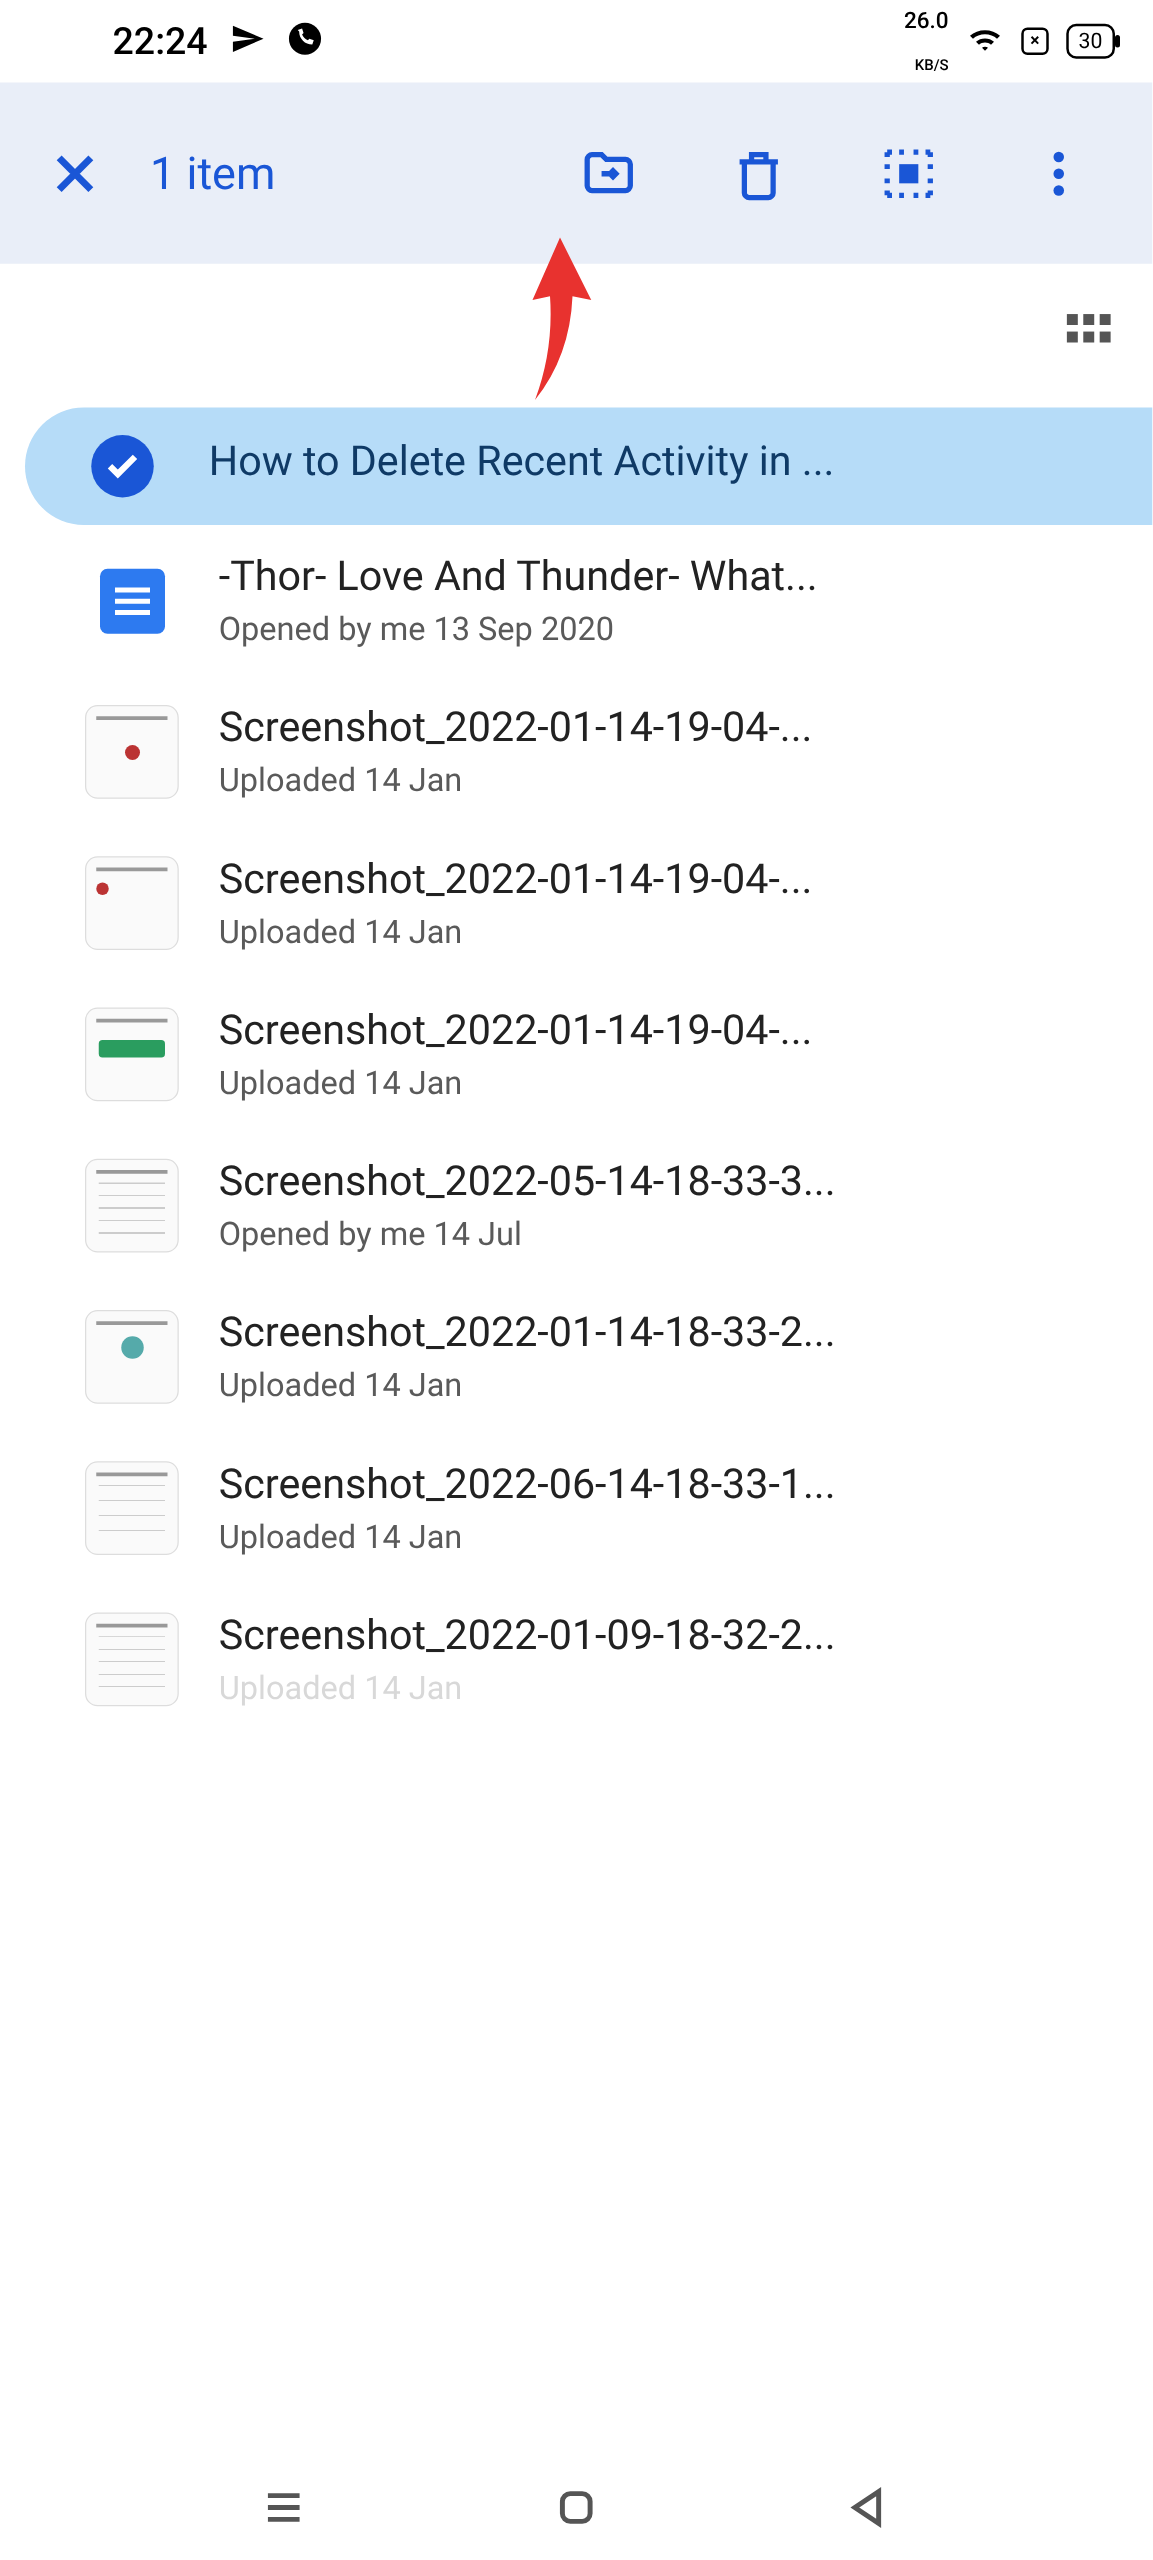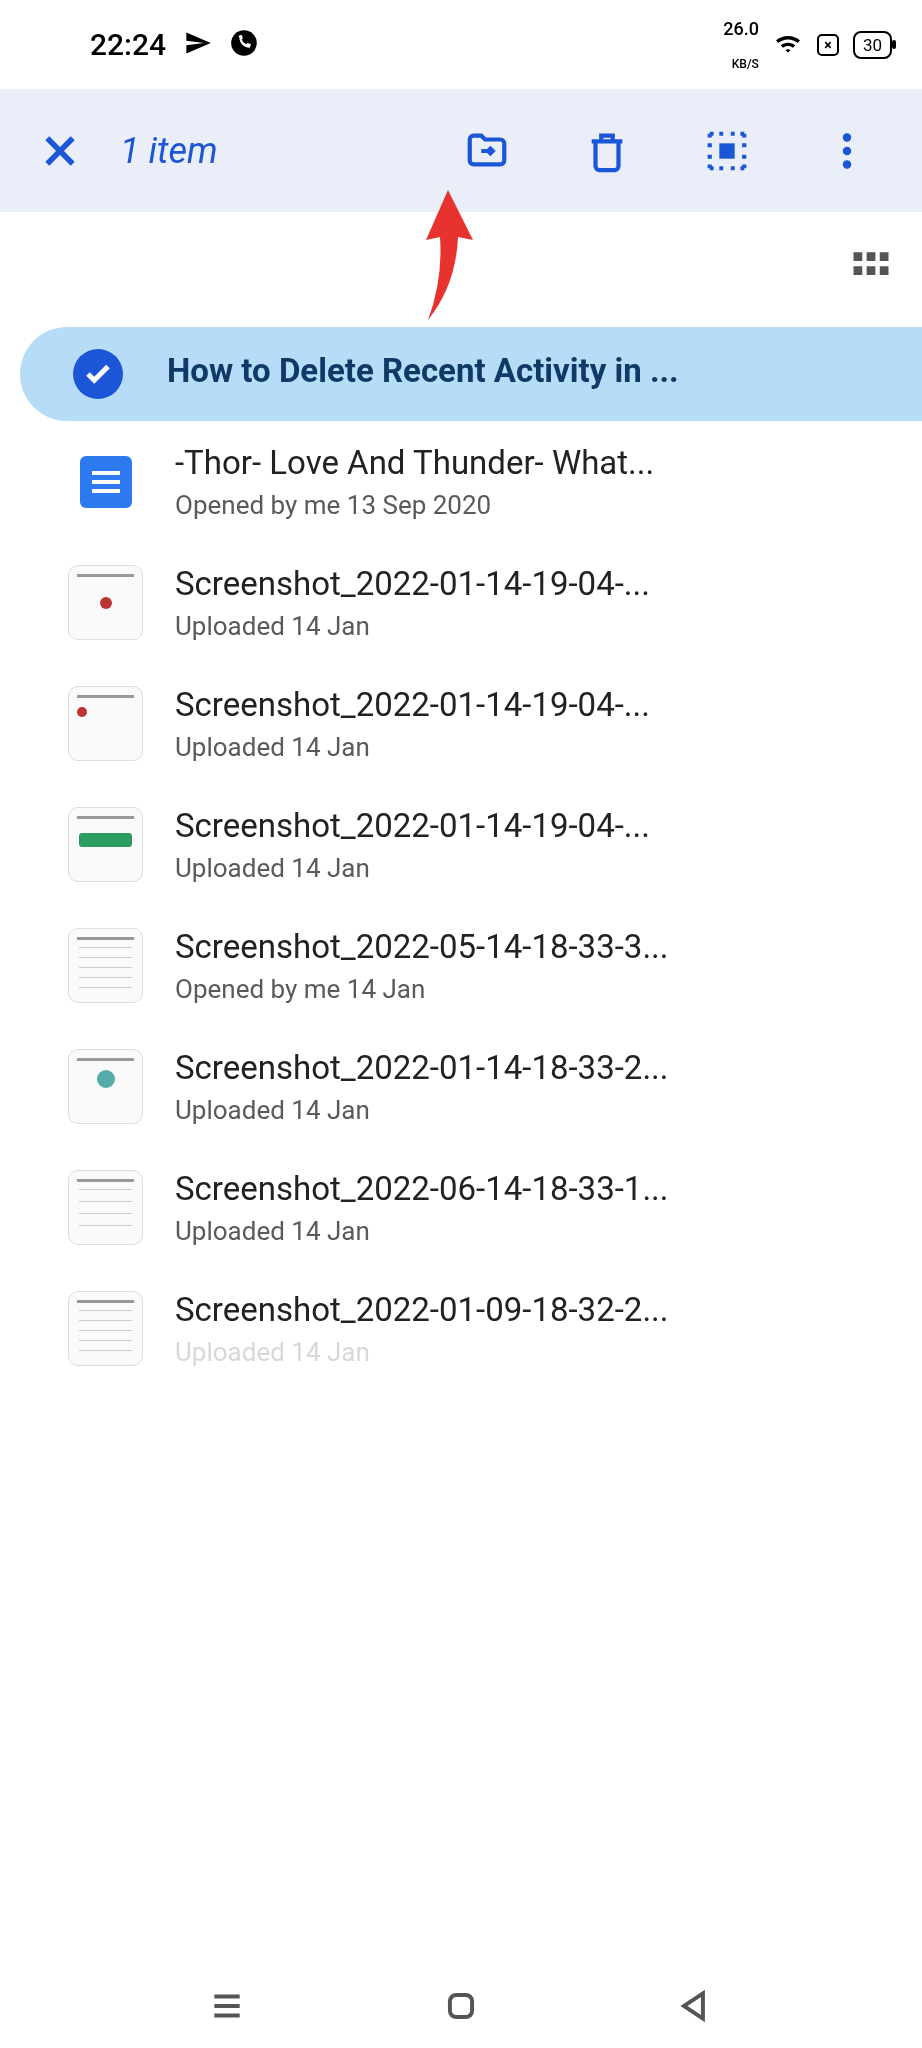--- a/index.html
+++ b/index.html
@@ -1,30 +1,30 @@
 <!DOCTYPE html>
 <html><head>
 <meta charset="utf-8">
 <style>
   * { box-sizing: border-box; margin: 0; padding: 0; }
   html, body { width: 922px; height: 2048px; background: #fff; font-family: Roboto, Arial, sans-serif; overflow: hidden; }
   
   
-  .status-bar { height: 89px; display: flex; align-items: center; justify-content: space-between; padding: 0 30px 0 90px; }
+  .status-bar { height: 66px; display: flex; align-items: center; justify-content: space-between; padding: 0 30px 0 90px; }
   .status-left { display: flex; align-items: center; gap: 18px; }
   .status-time { font-size: 30px; font-weight: 500; }
   .status-right { display: flex; align-items: center; gap: 14px; }
   .net-speed { font-size: 18px; line-height: 1; text-align: right; font-weight: 500;}
   .net-kbps { font-size: 12px; margin-top: 20px; }
   .battery-box { border: 2.5px solid #000; border-radius: 8px; padding: 2px 8px; font-size: 17px; position: relative; }
   .battery-box::after { content:''; position:absolute; right:-6px; top:30%; width:4px; height:40%; background:#000; border-radius:2px;}
   .sq-icon { width:22px; height:22px; border:2.5px solid #000; border-radius:5px; display:flex; align-items:center; justify-content:center; font-size:14px; font-weight:bold;}
   
   
-  .selection-bar { background:#e9eef8; height:123px; display:flex; align-items:center; padding:0 30px;font-style:italic; }
+  .selection-bar { background:#e9eef8; height:145px; display:flex; align-items:center; padding:0 30px; }
   .close-x { width:60px; height:60px; display:flex; align-items:center; justify-content:center; }
   .close-x svg { width:38px; height:38px; stroke:#1a56d6; stroke-width:3.5; }
   .sel-count { color:#1a56d6; font-size:36px; font-weight:400; margin-left:30px; flex:1;}
   .toolbar-icons { display:flex; align-items:center; gap:70px; margin-right:20px; }
   .tb-icon { width:50px; height:50px; display:flex; align-items:center; justify-content:center; }
   .tb-icon svg { width:46px; height:46px; }
 
   
   .grid-row { height:115px; display:flex; align-items:center; justify-content:flex-end; padding-right:30px; position:relative;}
   .grid-toggle svg { width:42px; height:42px; }
@@ -45,21 +45,21 @@
   .thumb { width:75px; height:75px; border:1px solid #ddd; border-radius:10px; background:#fafafa; position:relative; overflow:hidden;}
   .thumb::before { content:''; position:absolute; top:8px; left:8px; right:8px; height:3px; background:#999;}
   .thumb.t1::after { content:''; position:absolute; top:50%; left:50%; width:12px; height:12px; background:#b33; border-radius:50%; transform:translate(-50%,-50%);}
   .thumb.t2::after { content:''; position:absolute; top:20px; left:8px; width:10px; height:10px; background:#b33; border-radius:50%;}
   .thumb.t3::after { content:''; position:absolute; top:25px; left:10px; right:10px; height:14px; background:#2a9d5f; border-radius:3px;}
   .thumb.t4::after { content:''; position:absolute; top:18px; left:10px; right:10px; bottom:10px; background:repeating-linear-gradient(#ccc,#ccc 1px,transparent 1px,transparent 10px);}
   .thumb.t5::after { content:''; position:absolute; top:40%; left:50%; width:18px; height:18px; background:#5aa; border-radius:50%; transform:translate(-50%,-50%);}
   .thumb.t6::after { content:''; position:absolute; top:18px; left:10px; right:10px; bottom:10px; background:repeating-linear-gradient(#ccc,#ccc 1px,transparent 1px,transparent 12px);}
   .text-cell { flex:1; padding-left:32px; min-width:0;}
   .file-title { font-size:33px; color:#222; white-space:nowrap; overflow:hidden; text-overflow:ellipsis; margin-bottom:8px; }
-  .selected .file-title { color:#0f3a66; font-weight:700;}
+  .selected .file-title { color:#0f3a66; font-weight:400;}
   .file-sub { font-size:26px; color:#5a5a5a;}
   .selected .file-sub { color:#1a4a74;}
   .file-row.faded .file-sub { color:#d8d8d8;}
 
   
   .nav-bar { position:absolute; bottom:0; left:0; right:0; height:85px; background:#fff; display:flex; align-items:center; justify-content:space-around; padding:0 110px;}
   .nav-btn { width:50px; height:50px; display:flex; align-items:center; justify-content:center;}
   .nav-btn svg { width:38px; height:38px; stroke:#555; stroke-width:2.5; fill:none;}
 </style>
 </head>
@@ -197,21 +197,21 @@
         <div class="file-title">Screenshot_2022-01-14-19-04-...</div>
         <div class="file-sub">Uploaded 14 Jan</div>
       </div>
     </div>
     <div class="file-row">
       <div class="icon-cell">
         <div class="thumb t4"></div>
       </div>
       <div class="text-cell">
         <div class="file-title">Screenshot_2022-05-14-18-33-3...</div>
-        <div class="file-sub">Opened by me 14 Jan</div>
+        <div class="file-sub">Opened by me 14 Jul</div>
       </div>
     </div>
     <div class="file-row">
       <div class="icon-cell">
         <div class="thumb t5"></div>
       </div>
       <div class="text-cell">
         <div class="file-title">Screenshot_2022-01-14-18-33-2...</div>
         <div class="file-sub">Uploaded 14 Jan</div>
       </div>

